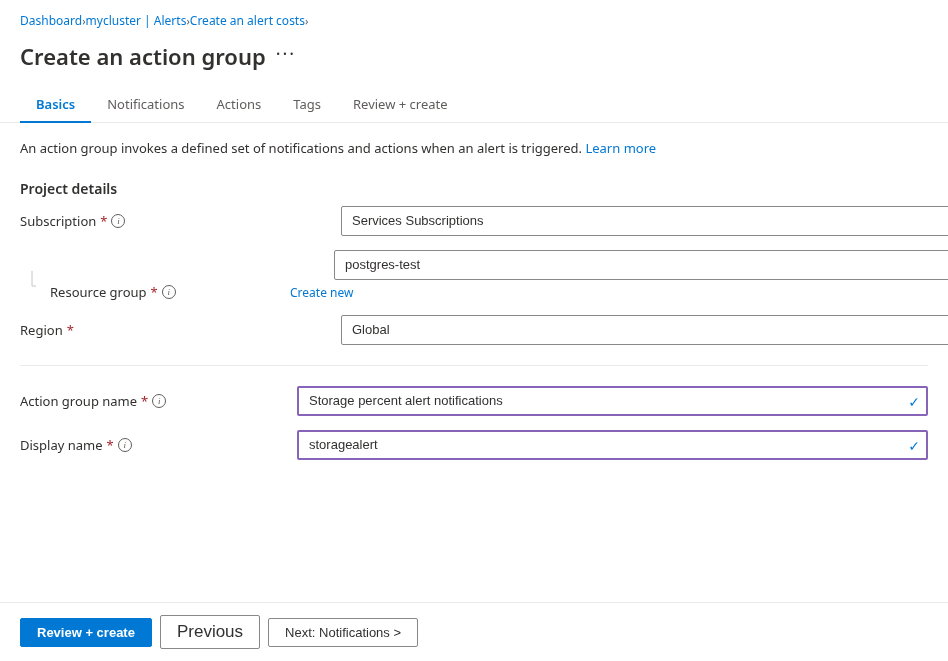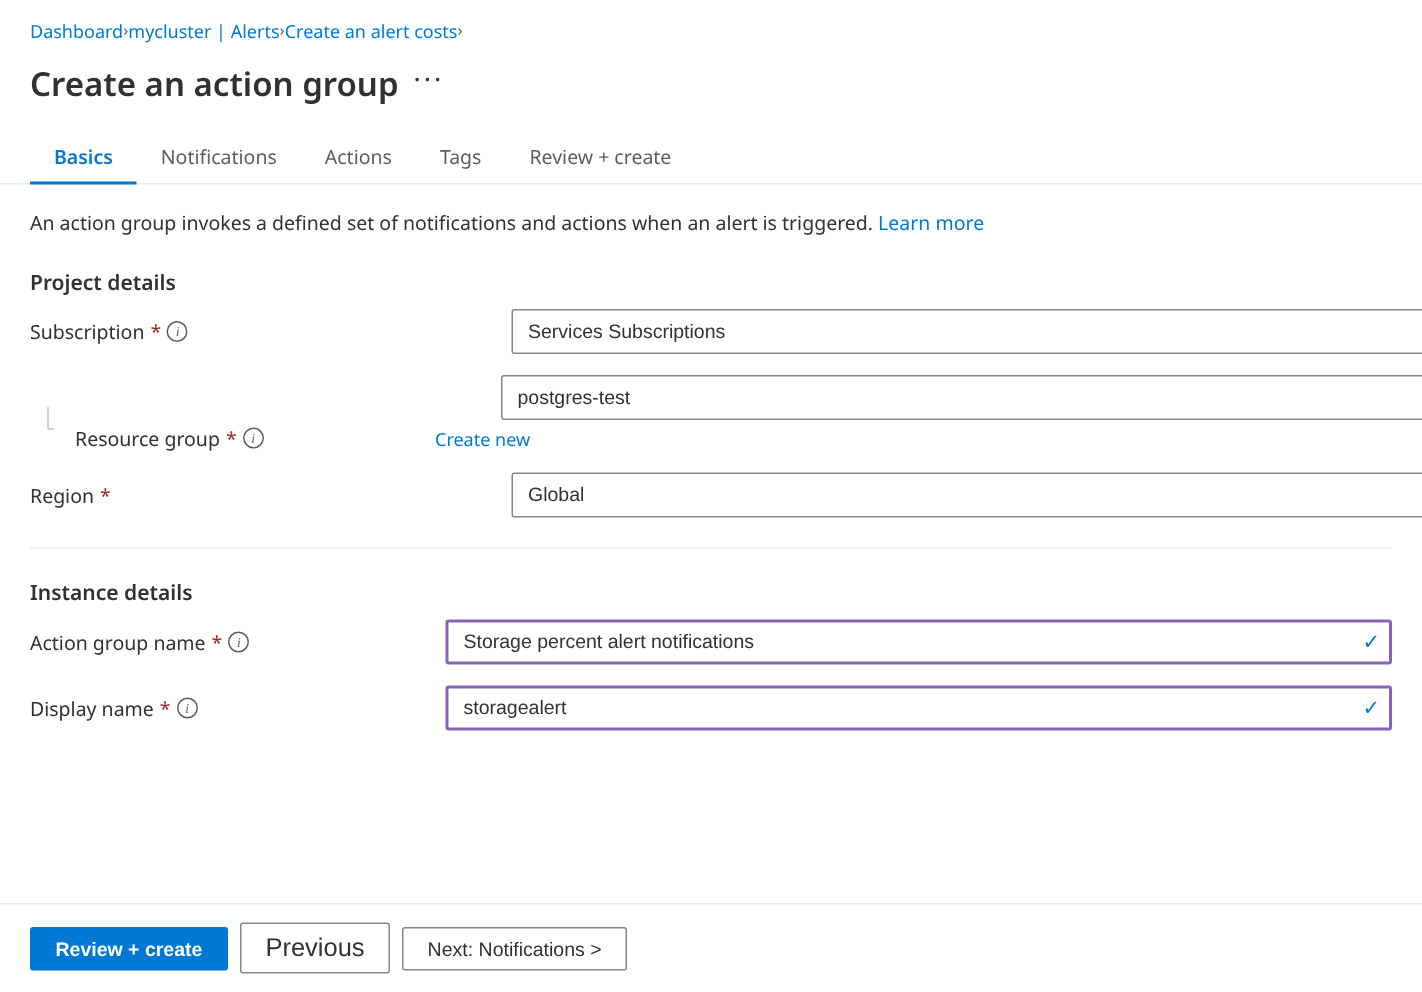--- a/index.html
+++ b/index.html
@@ -376,21 +376,20 @@
           </select>
           <span class="chevron-icon">▾</span>
         </div>
       </div>
     </div>
   </div>
 
   <hr class="divider">
 
   <div>
-    <div class="section-title">Instance details</div>
 
     <div class="form-row">
       <div class="form-label-col">
         <span>Action group name</span>
         <span class="required-star">*</span>
         <span class="info-icon">i</span>
       </div>
       <div class="form-control-col">
         <div class="input-wrapper">
           <input class="input-highlighted" type="text" value="Storage percent alert notifications" style="">

